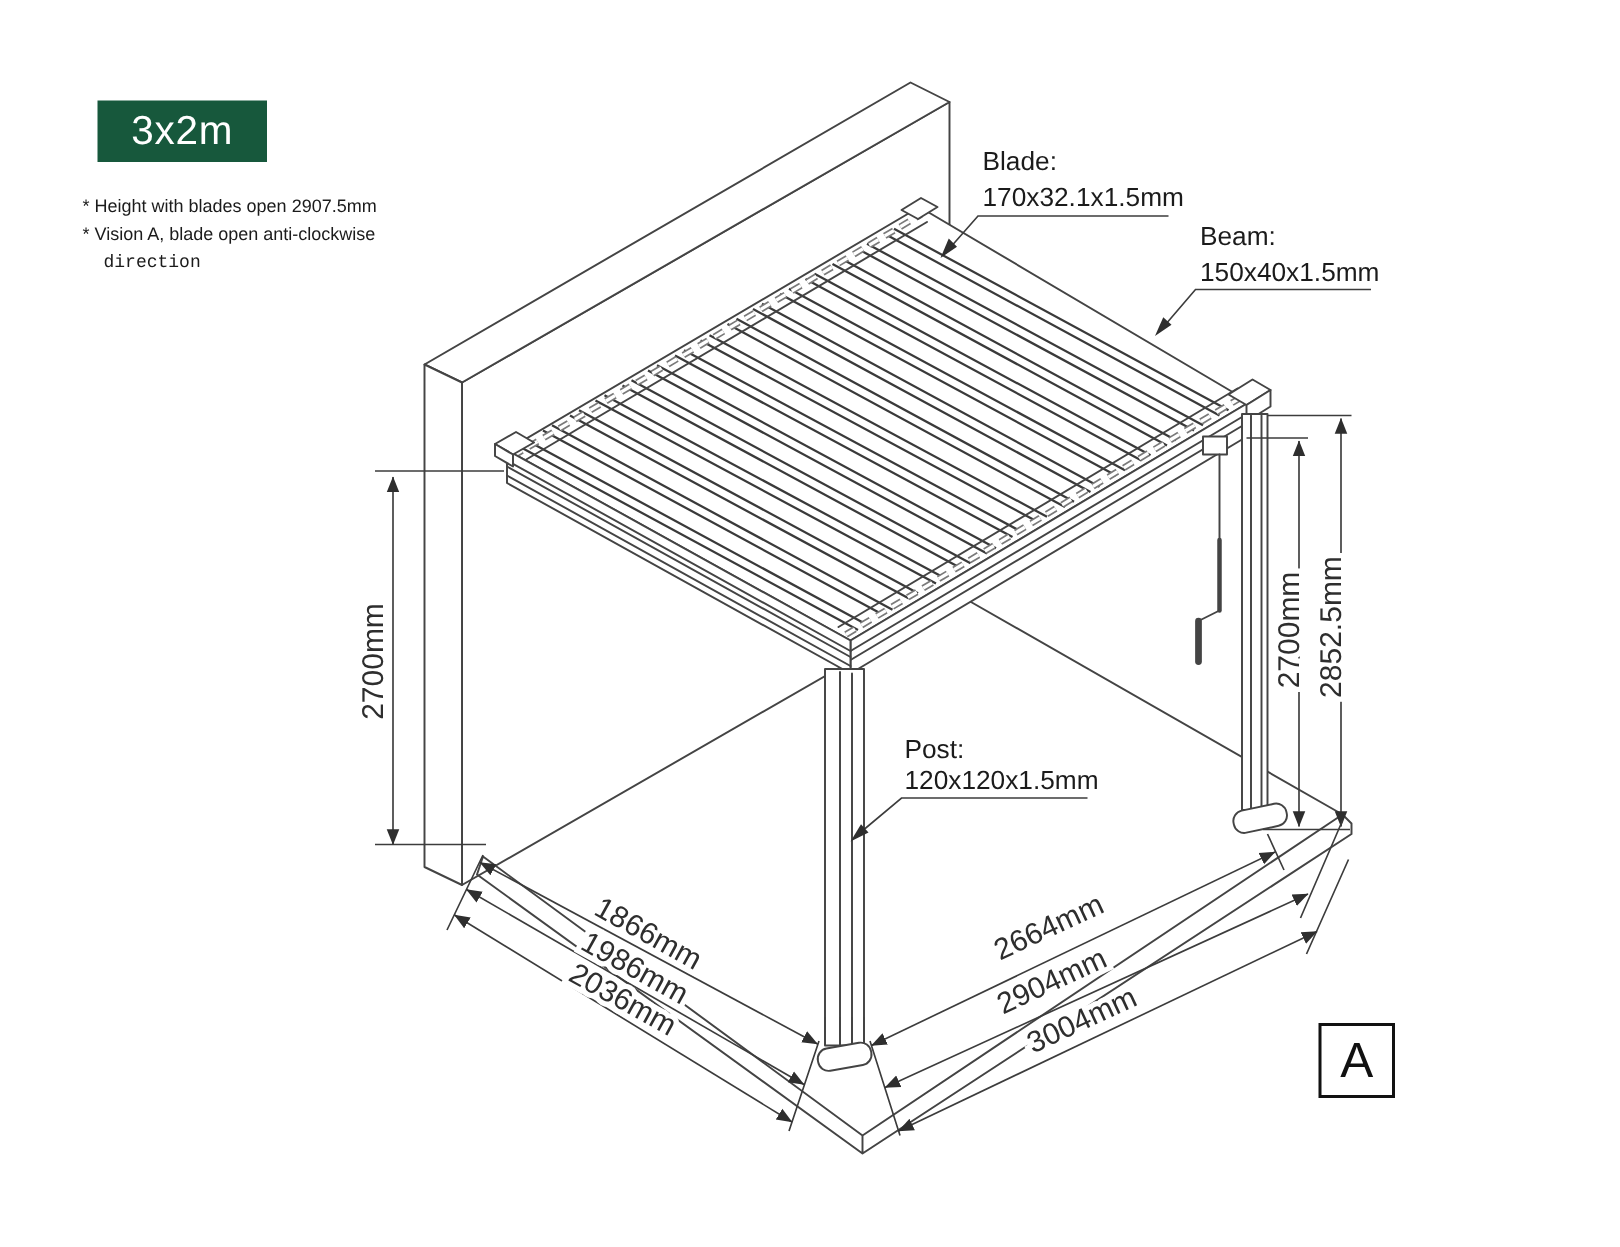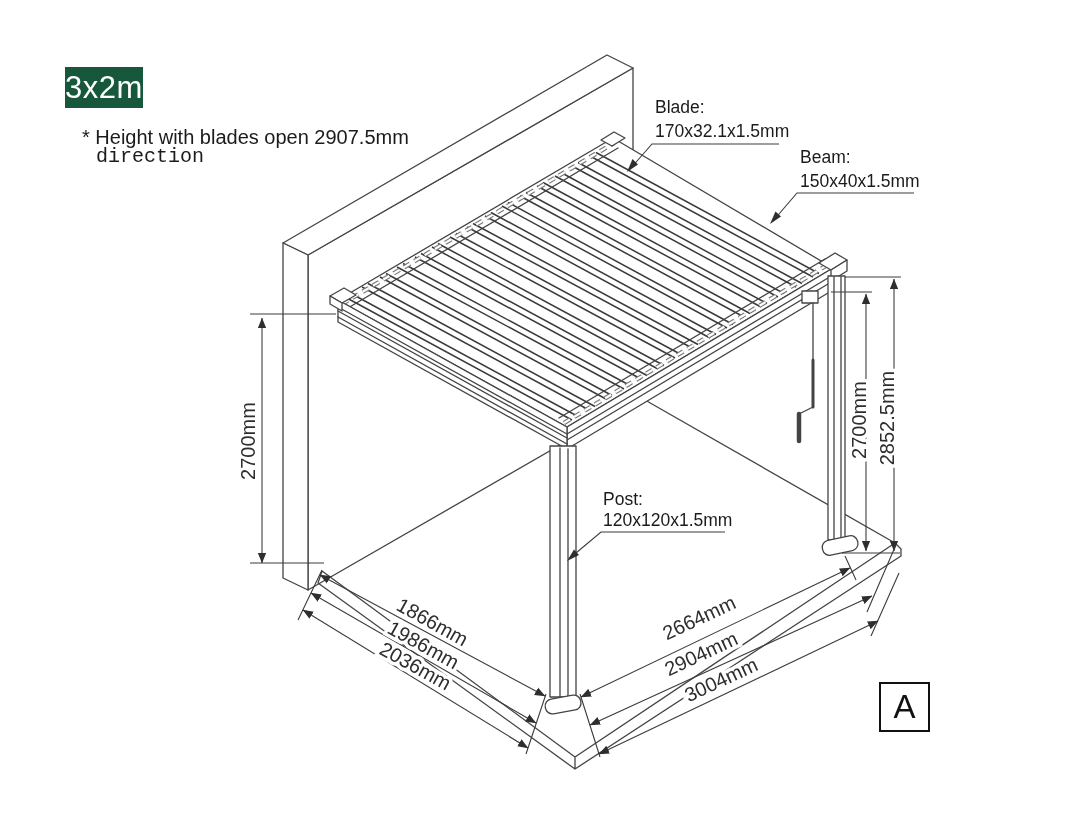--- a/index.html
+++ b/index.html
@@ -1,23 +1,23 @@
 <!DOCTYPE html>
 <html><head>
 <meta charset="utf-8">
 <style>
   html,body{margin:0;padding:0;background:#ffffff;}
   body{width:1080px;height:831px;position:relative;overflow:hidden;
        font-family:"Liberation Sans", sans-serif;}
   .canvas{position:absolute;inset:0;}
   svg{position:absolute;left:0;top:0;}
-  .badge{position:absolute;left:65px;top:67px;width:78px;height:41px;
+  .badge{position:absolute;left:65px;top:67px;width:113px;height:41px;
          background:#17583c;color:#ffffff;display:flex;align-items:center;
-         justify-content:center;font-size:31px;letter-spacing:.5px;}
-  .notes{position:absolute;left:82px;top:128px;color:#1b1b1b;font-size:20px;
+         justify-content:center;font-size:27px;letter-spacing:.5px;}
+  .notes{position:absolute;left:55px;top:128px;color:#1b1b1b;font-size:12px;
          line-height:19px;}
   .notes .indent{padding-left:14px;font-family:Liberation Mono, monospace;}
   .view-box{position:absolute;left:879px;top:682px;width:47px;height:46px;
             border:2.5px solid #111;display:flex;align-items:center;
             justify-content:center;font-size:33px;color:#111;}
   .dwg{stroke:#444;stroke-width:1.3;fill:none;stroke-linecap:round;stroke-linejoin:round;}
   .fillw{fill:#ffffff;stroke:#444;stroke-width:1.3;stroke-linejoin:round;}
   .blade{stroke:#3a3a3a;stroke-width:1.5;fill:none;}
   .deco{stroke:#7a7a7a;stroke-width:4.5;stroke-dasharray:7 5;fill:none;}
   .decow{stroke:#ffffff;stroke-width:2.2;stroke-dasharray:7 5;fill:none;}
@@ -33,20 +33,21 @@
 <body>
 
 <div class="canvas">
 
   <div class="badge">
     <span>3x2m</span>
   </div>
 
   <div class="notes">
     <div>* Height with blades open 2907.5mm</div>
+    <div>* Vision A, blade open anti-clockwise</div>
     <div class="indent">direction</div>
   </div>
 
   <svg width="1080" height="831" viewBox="0 0 1080 831">
     <defs>
       <marker id="arr" viewBox="0 0 10 10" refX="9.2" refY="5" markerWidth="10" markerHeight="10" orient="auto-start-reverse">
         <path d="M0,1.2 L9.5,5 L0,8.8 Z" fill="#2e2e2e"></path>
       </marker>
     </defs>
 

